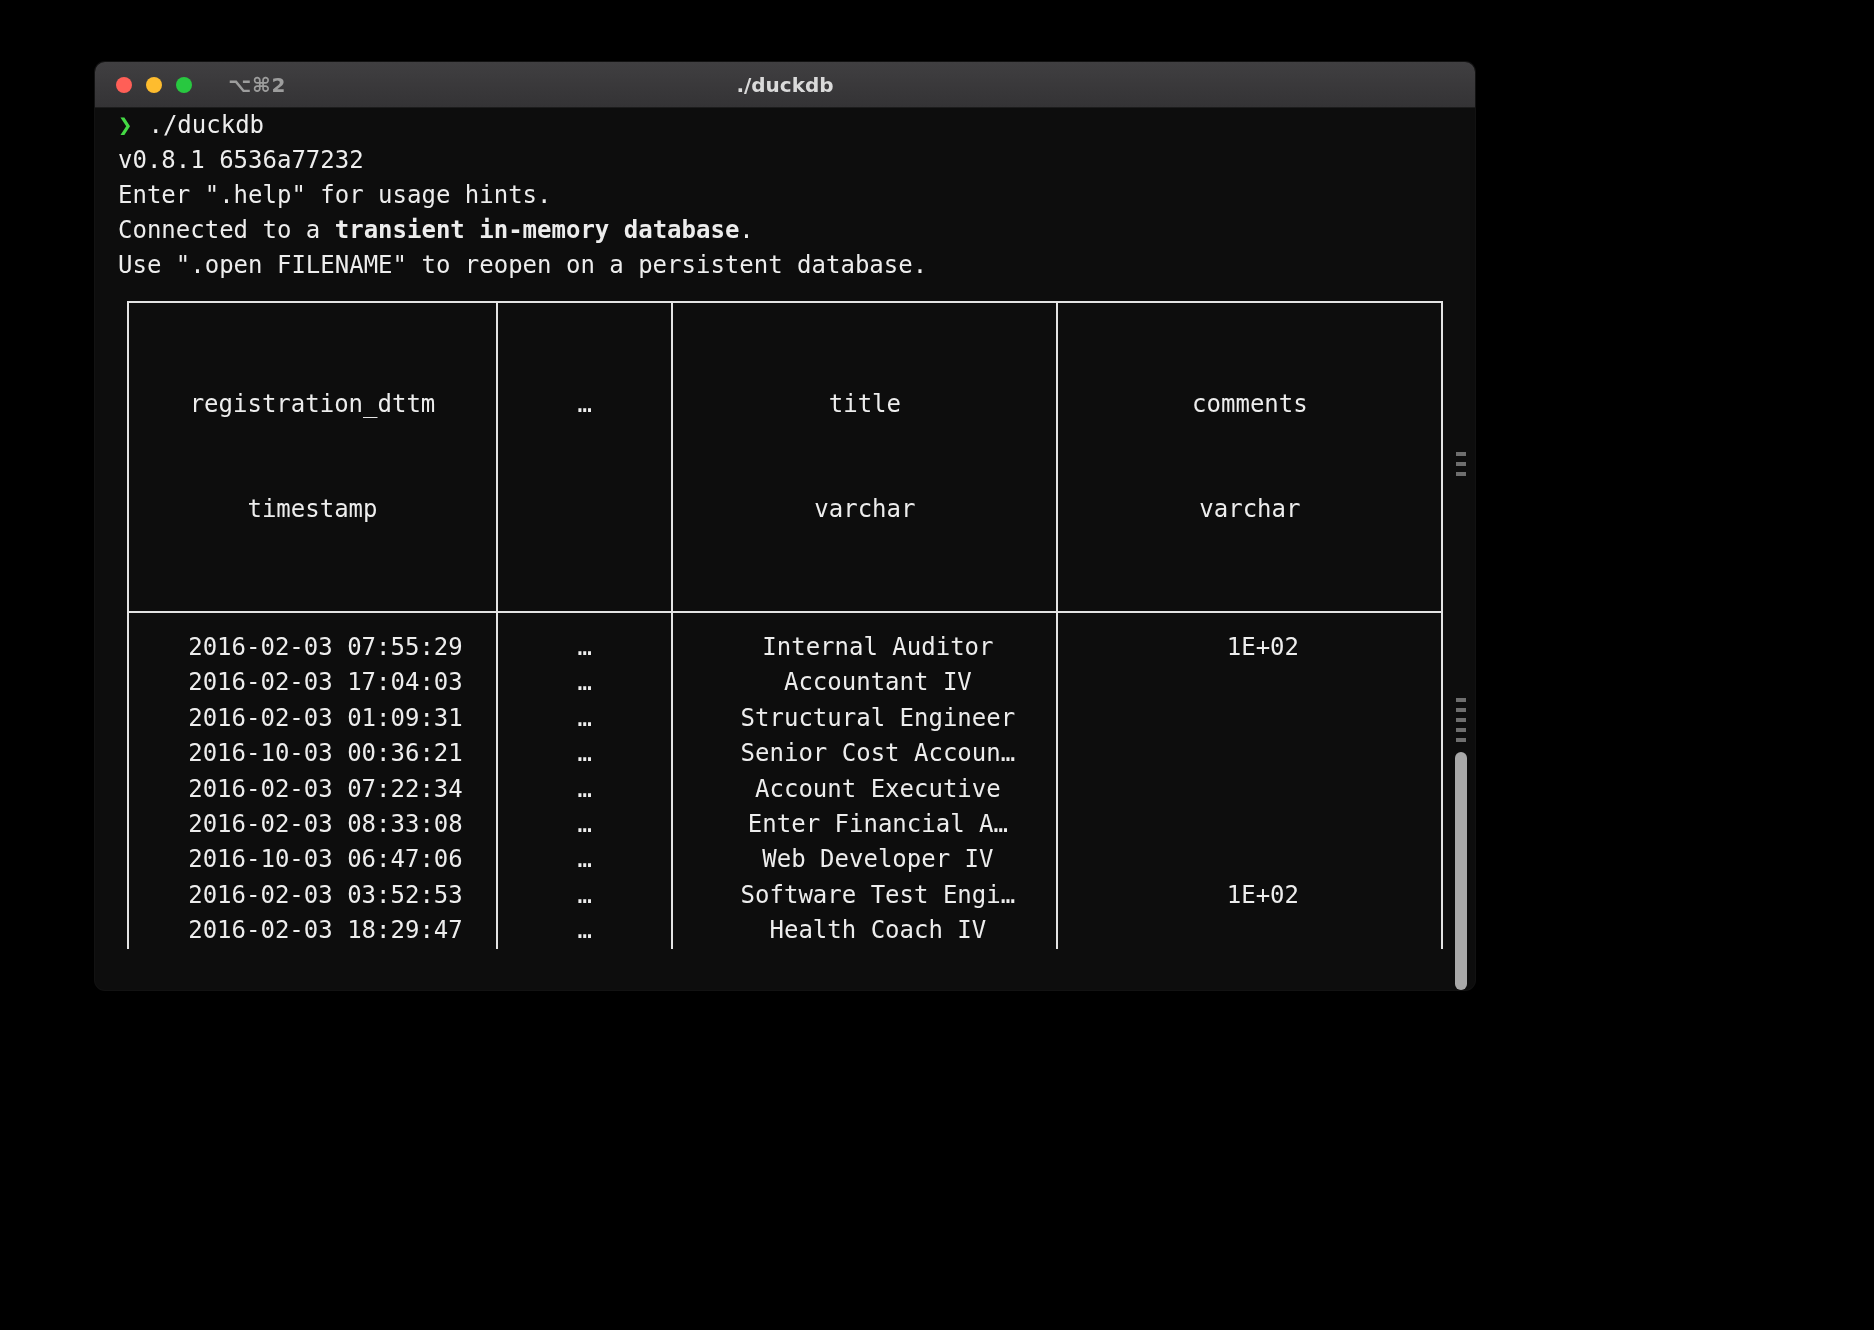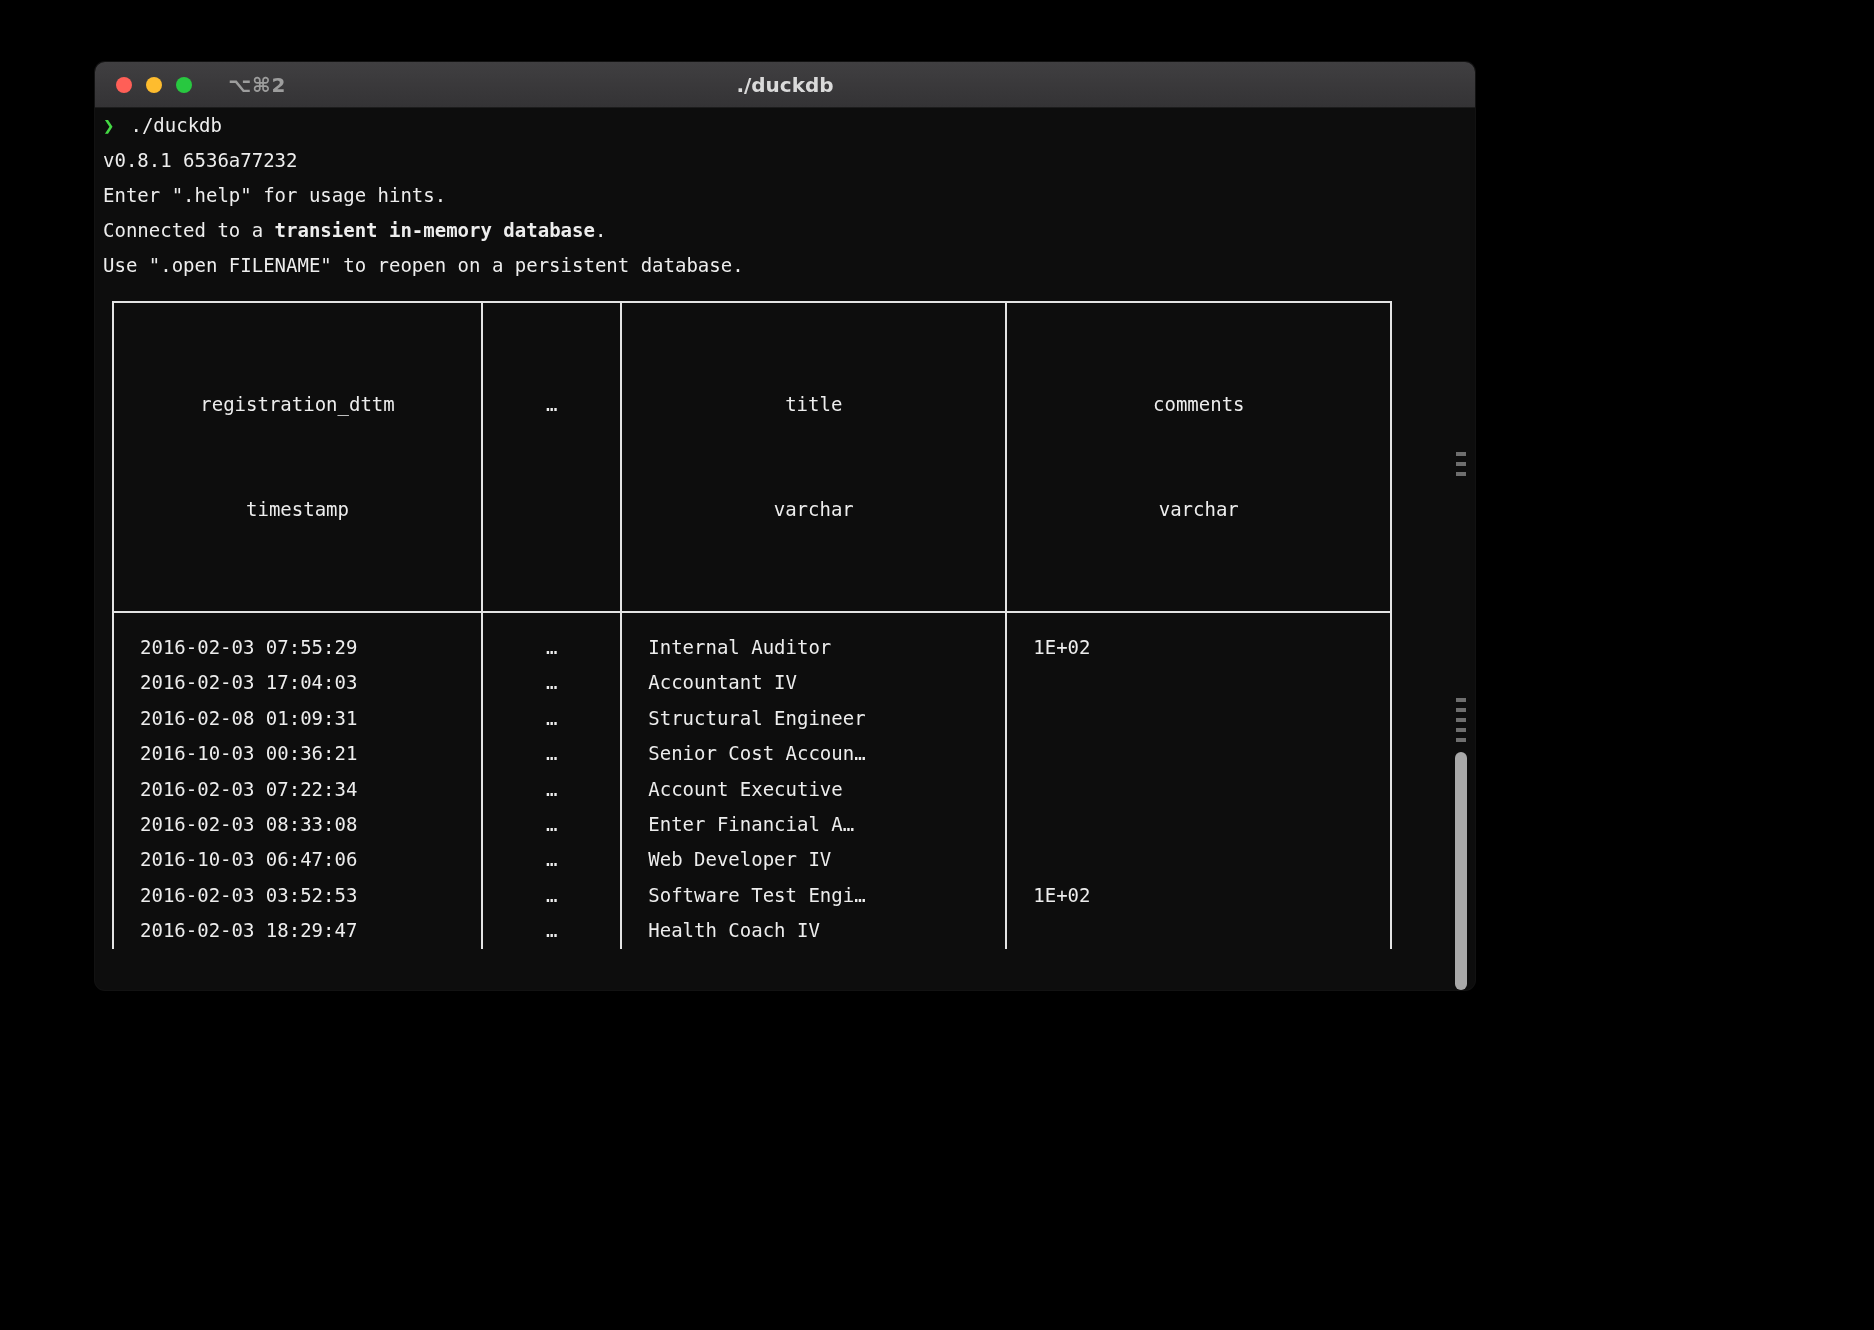--- a/index.html
+++ b/index.html
@@ -28,34 +28,35 @@
     font-family:"DejaVu Sans","Liberation Sans",sans-serif; letter-spacing:1px;
   }
   .title {
     position:absolute; left:0; right:0; text-align:center; pointer-events:none;
     color:#dadada; font-size:20px; font-weight:bold;
     font-family:"DejaVu Sans","Liberation Sans",sans-serif;
   }
 
   .screen {
     position:relative; height:881px; padding-left:8px;
-    color:var(--text,#ededed); font-size:19px; line-height:35px;
+    color:var(--text,#ededed); font-size:24px; line-height:35px;
     overflow:hidden;
+    margin-left:15px;
   }
   .line { white-space:pre; }
   .prompt { color:var(--green,#44d944); margin-right:16px; font-weight:bold; }
   .kw  { color:var(--green,#44d944); font-weight:bold; }
   .str { color:var(--yellow,#c9c932); }
   .bold { font-weight:bold; }
 
   table.result { border-collapse:collapse; table-layout:fixed; margin:18px 0 0 9px;padding-left:8px; }
   .result th, .result td {
     border-left:2px solid var(--table_border,#e3e3e3);
     border-right:2px solid var(--table_border,#e3e3e3);
-    white-space:pre; overflow:hidden;
+    white-space:pre; overflow:hidden;text-align:center;
   }
   .result thead th {
     border-top:2px solid var(--table_border,#e3e3e3);
     border-bottom:2px solid var(--table_border,#e3e3e3);
     font-weight:normal; text-align:center; padding:14px 0; line-height:35px;
   }
   .col-type { min-height:35px; }
   .result tbody td { line-height:35.4px; padding-left:26px; }
   .result tbody td.center { text-align:center; padding-left:0; }
   .result tbody tr:first-child td { padding-top:17px; }
@@ -133,21 +134,21 @@
             <td>Internal Auditor</td>
             <td>1E+02</td>
           </tr>
           <tr>
             <td>2016-02-03 17:04:03</td>
             <td class="center">…</td>
             <td>Accountant IV</td>
             <td></td>
           </tr>
           <tr>
-            <td>2016-02-08 01:09:31</td>
+            <td>2016-02-03 01:09:31</td>
             <td class="center">…</td>
             <td>Structural Engineer</td>
             <td></td>
           </tr>
           <tr>
             <td>2016-10-03 00:36:21</td>
             <td class="center">…</td>
             <td>Senior Cost Accoun…</td>
             <td></td>
           </tr>

